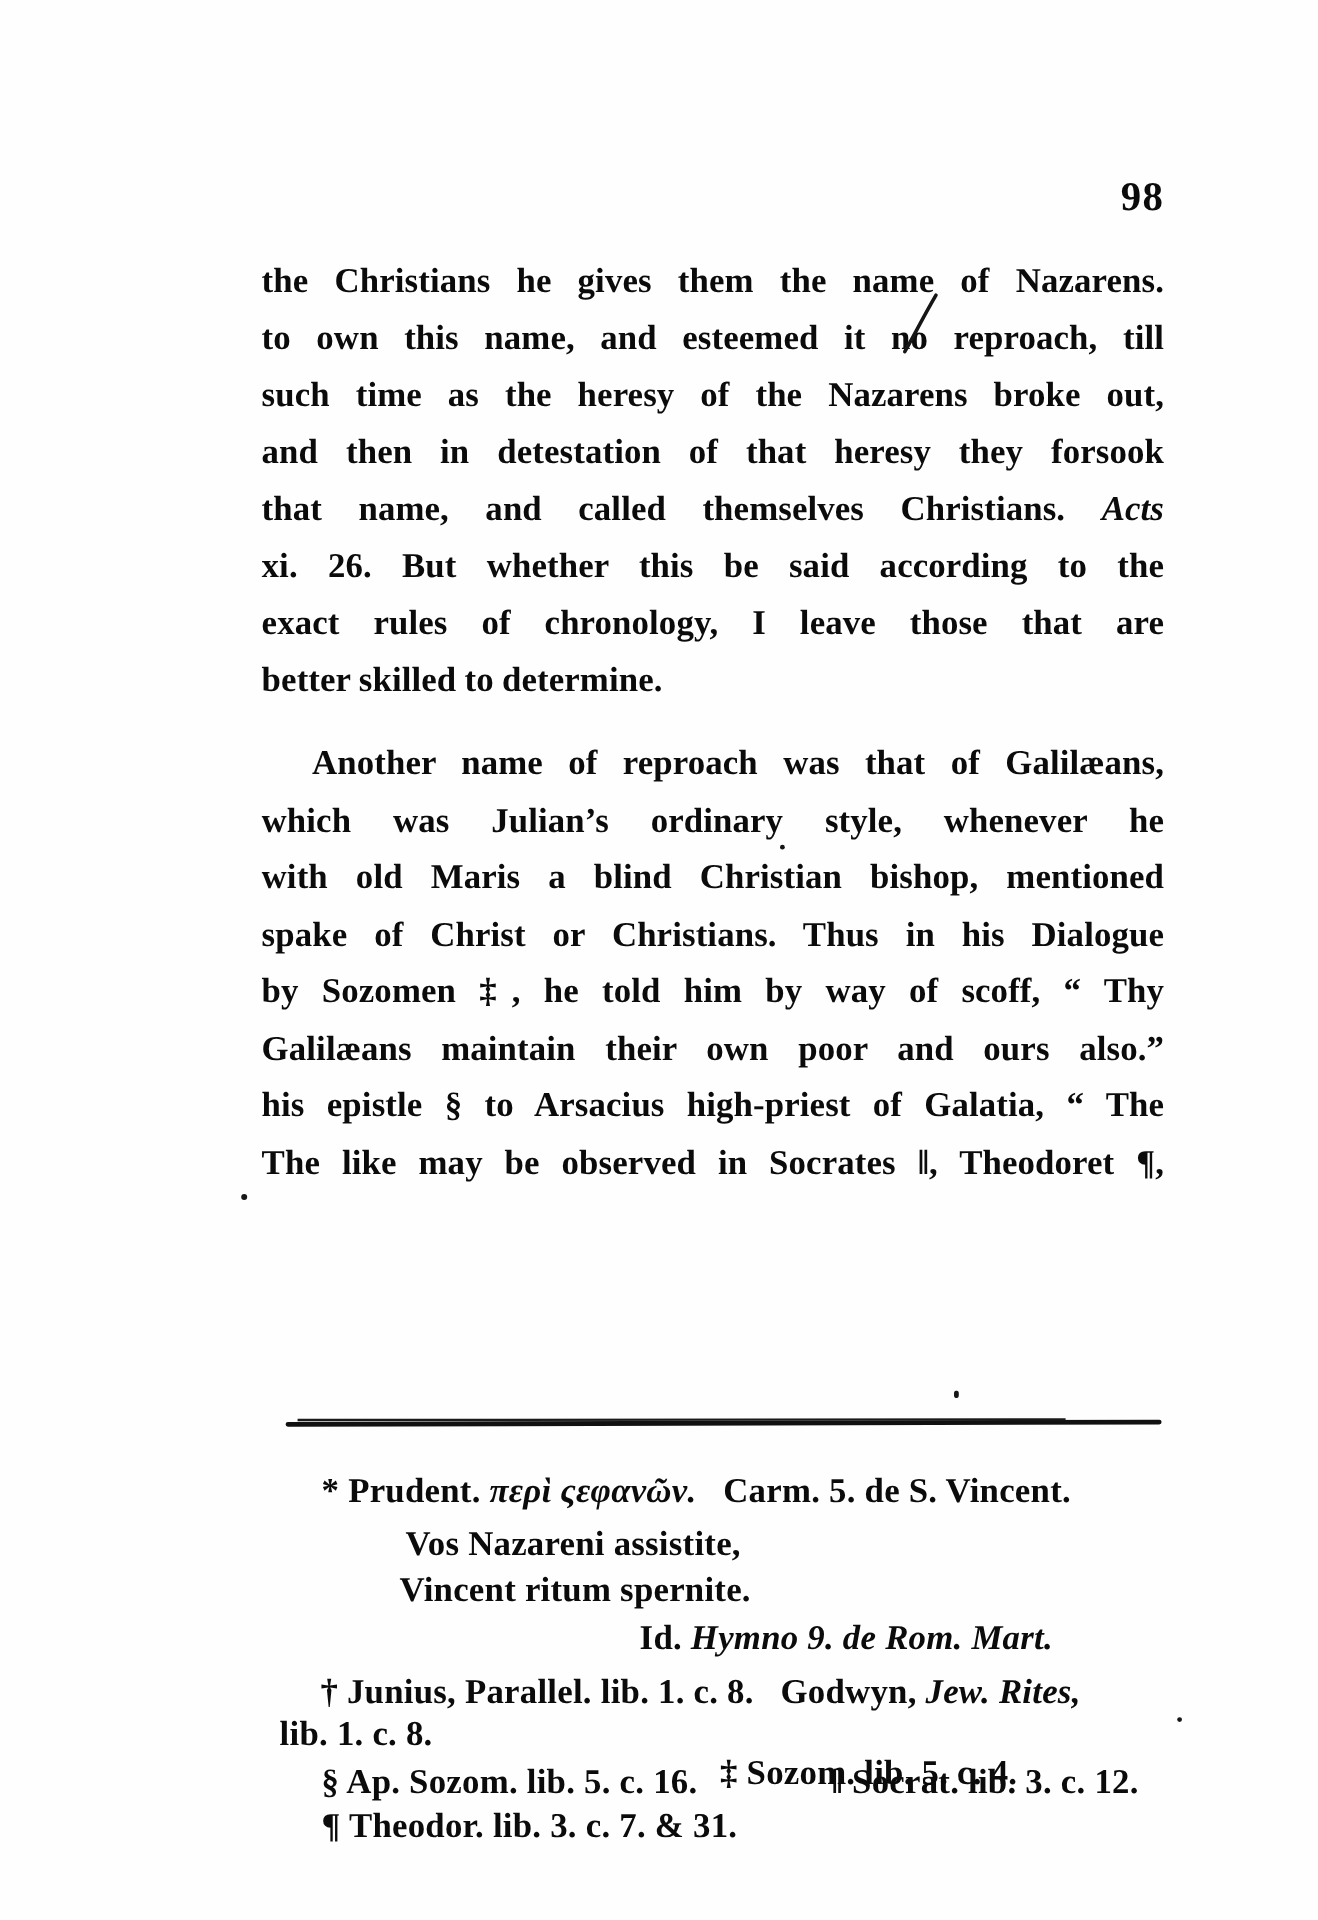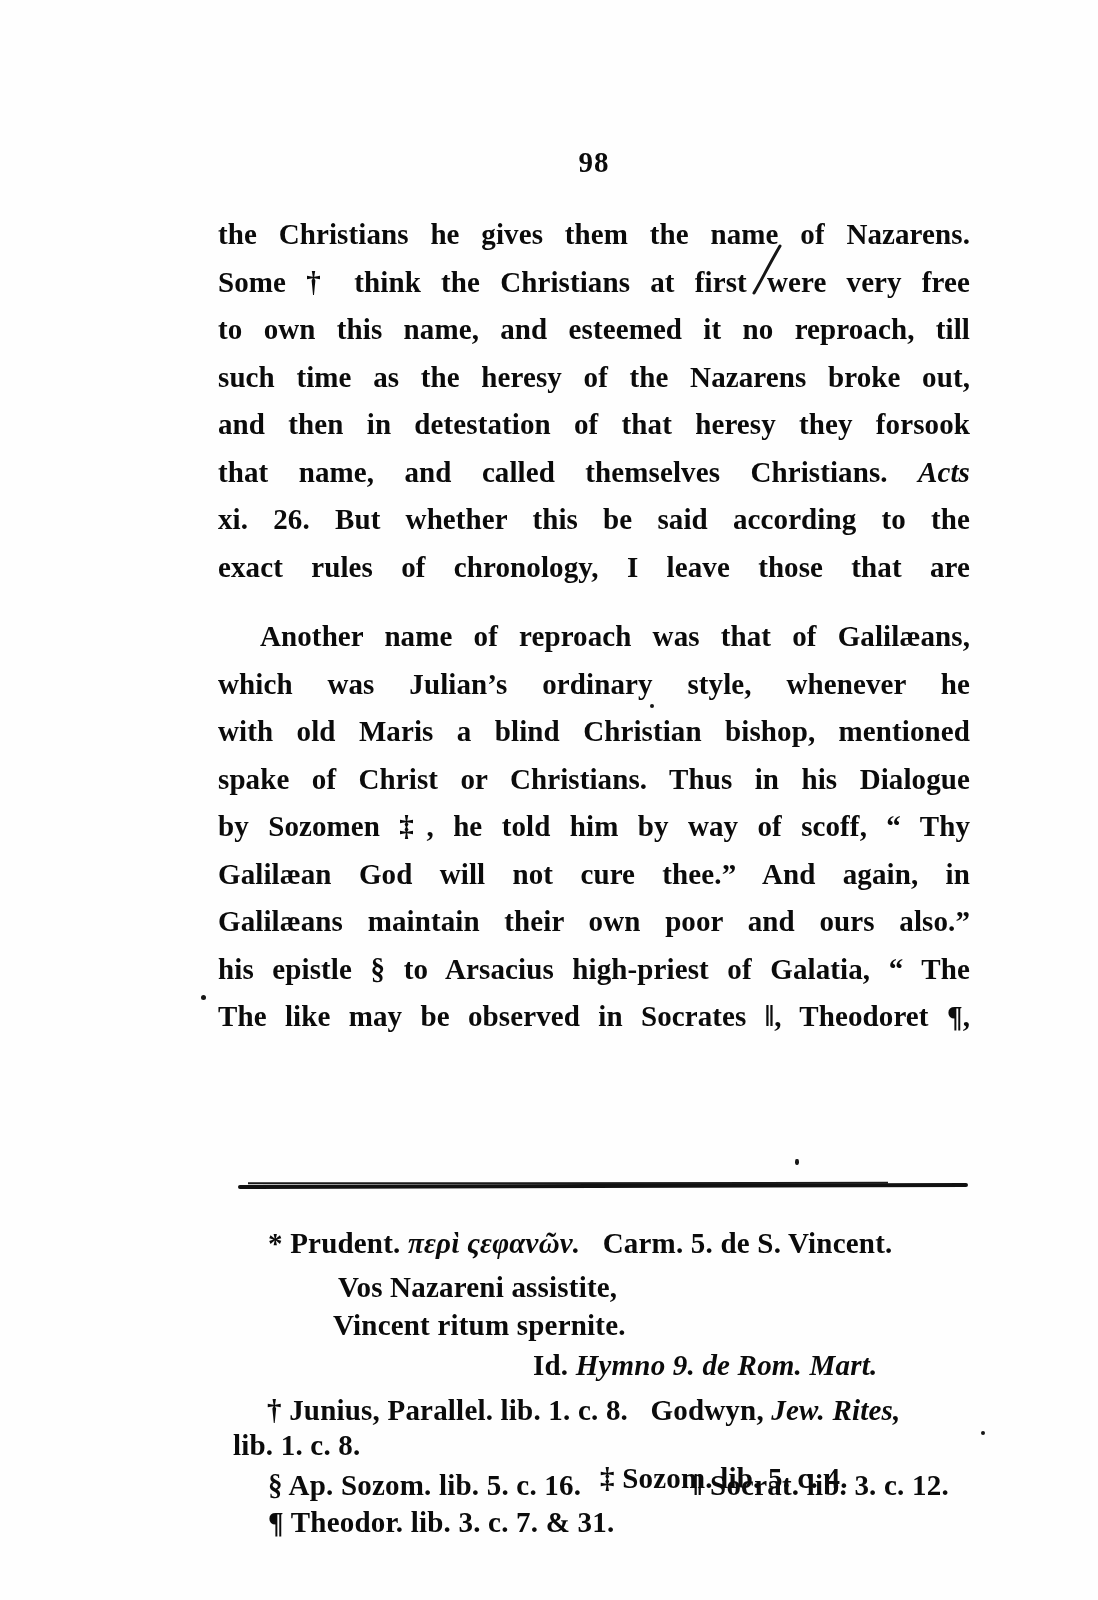--- a/index.html
+++ b/index.html
@@ -12,22 +12,22 @@
     position: relative;
     width: 1098px; height: 1600px;
     background: #fefefe;
     font-family: "Liberation Serif", serif;
     color: #0b0b0b;
     font-weight: 700;
   }
   .page-number {
     position: absolute;
     left: 218px; top: 146px; width: 752px;
-    text-align: center;
-    font-size: 29px;
+    text-align: right;
+    font-size: 34px;
     letter-spacing: 1px;
   }
   .body-text {
     position: absolute;
     left: 218px; top: 211px; width: 752px;
     font-size: 29px;
     letter-spacing: 0.1px;
     word-spacing: -0.5px;
   }
   .line {
@@ -92,36 +92,35 @@
 <body>
 
 <div class="page">
 
   <div class="page-number">98</div>
 
   <div class="body-text">
 
     <div class="para">
       <div class="line">the Christians he gives them the name of Nazarens.</div>
-      <div class="line">Some † think the Christians at first were very free</div>
       <div class="line">to own this name, and esteemed it no reproach, till</div>
       <div class="line">such time as the heresy of the Nazarens broke out,</div>
       <div class="line">and then in detestation of that heresy they forsook</div>
       <div class="line"><span>that name, and called themselves Christians. </span><span class="it">Acts</span></div>
       <div class="line">xi. 26. But whether this be said according to the</div>
       <div class="line">exact rules of chronology, I leave those that are</div>
+      <div class="line no-stretch">better skilled to determine.</div>
     </div>
 
     <div class="para para2">
       <div class="line indent">Another name of reproach was that of Galilæans,</div>
       <div class="line">which was Julian’s ordinary style, whenever he</div>
       <div class="line">with old Maris a blind Christian bishop, mentioned</div>
       <div class="line">spake of Christ or Christians. Thus in his Dialogue</div>
       <div class="line">by Sozomen ‡, he told him by way of scoff, “ Thy</div>
-      <div class="line">Galilæan God will not cure thee.” And again, in</div>
       <div class="line">Galilæans maintain their own poor and ours also.”</div>
       <div class="line">his epistle § to Arsacius high-priest of Galatia, “ The</div>
       <div class="line">The like may be observed in Socrates ‖, Theodoret ¶,</div>
     </div>
 
   </div>
 
   <div class="footnote-rule"></div>
 
   <div class="footnotes">

